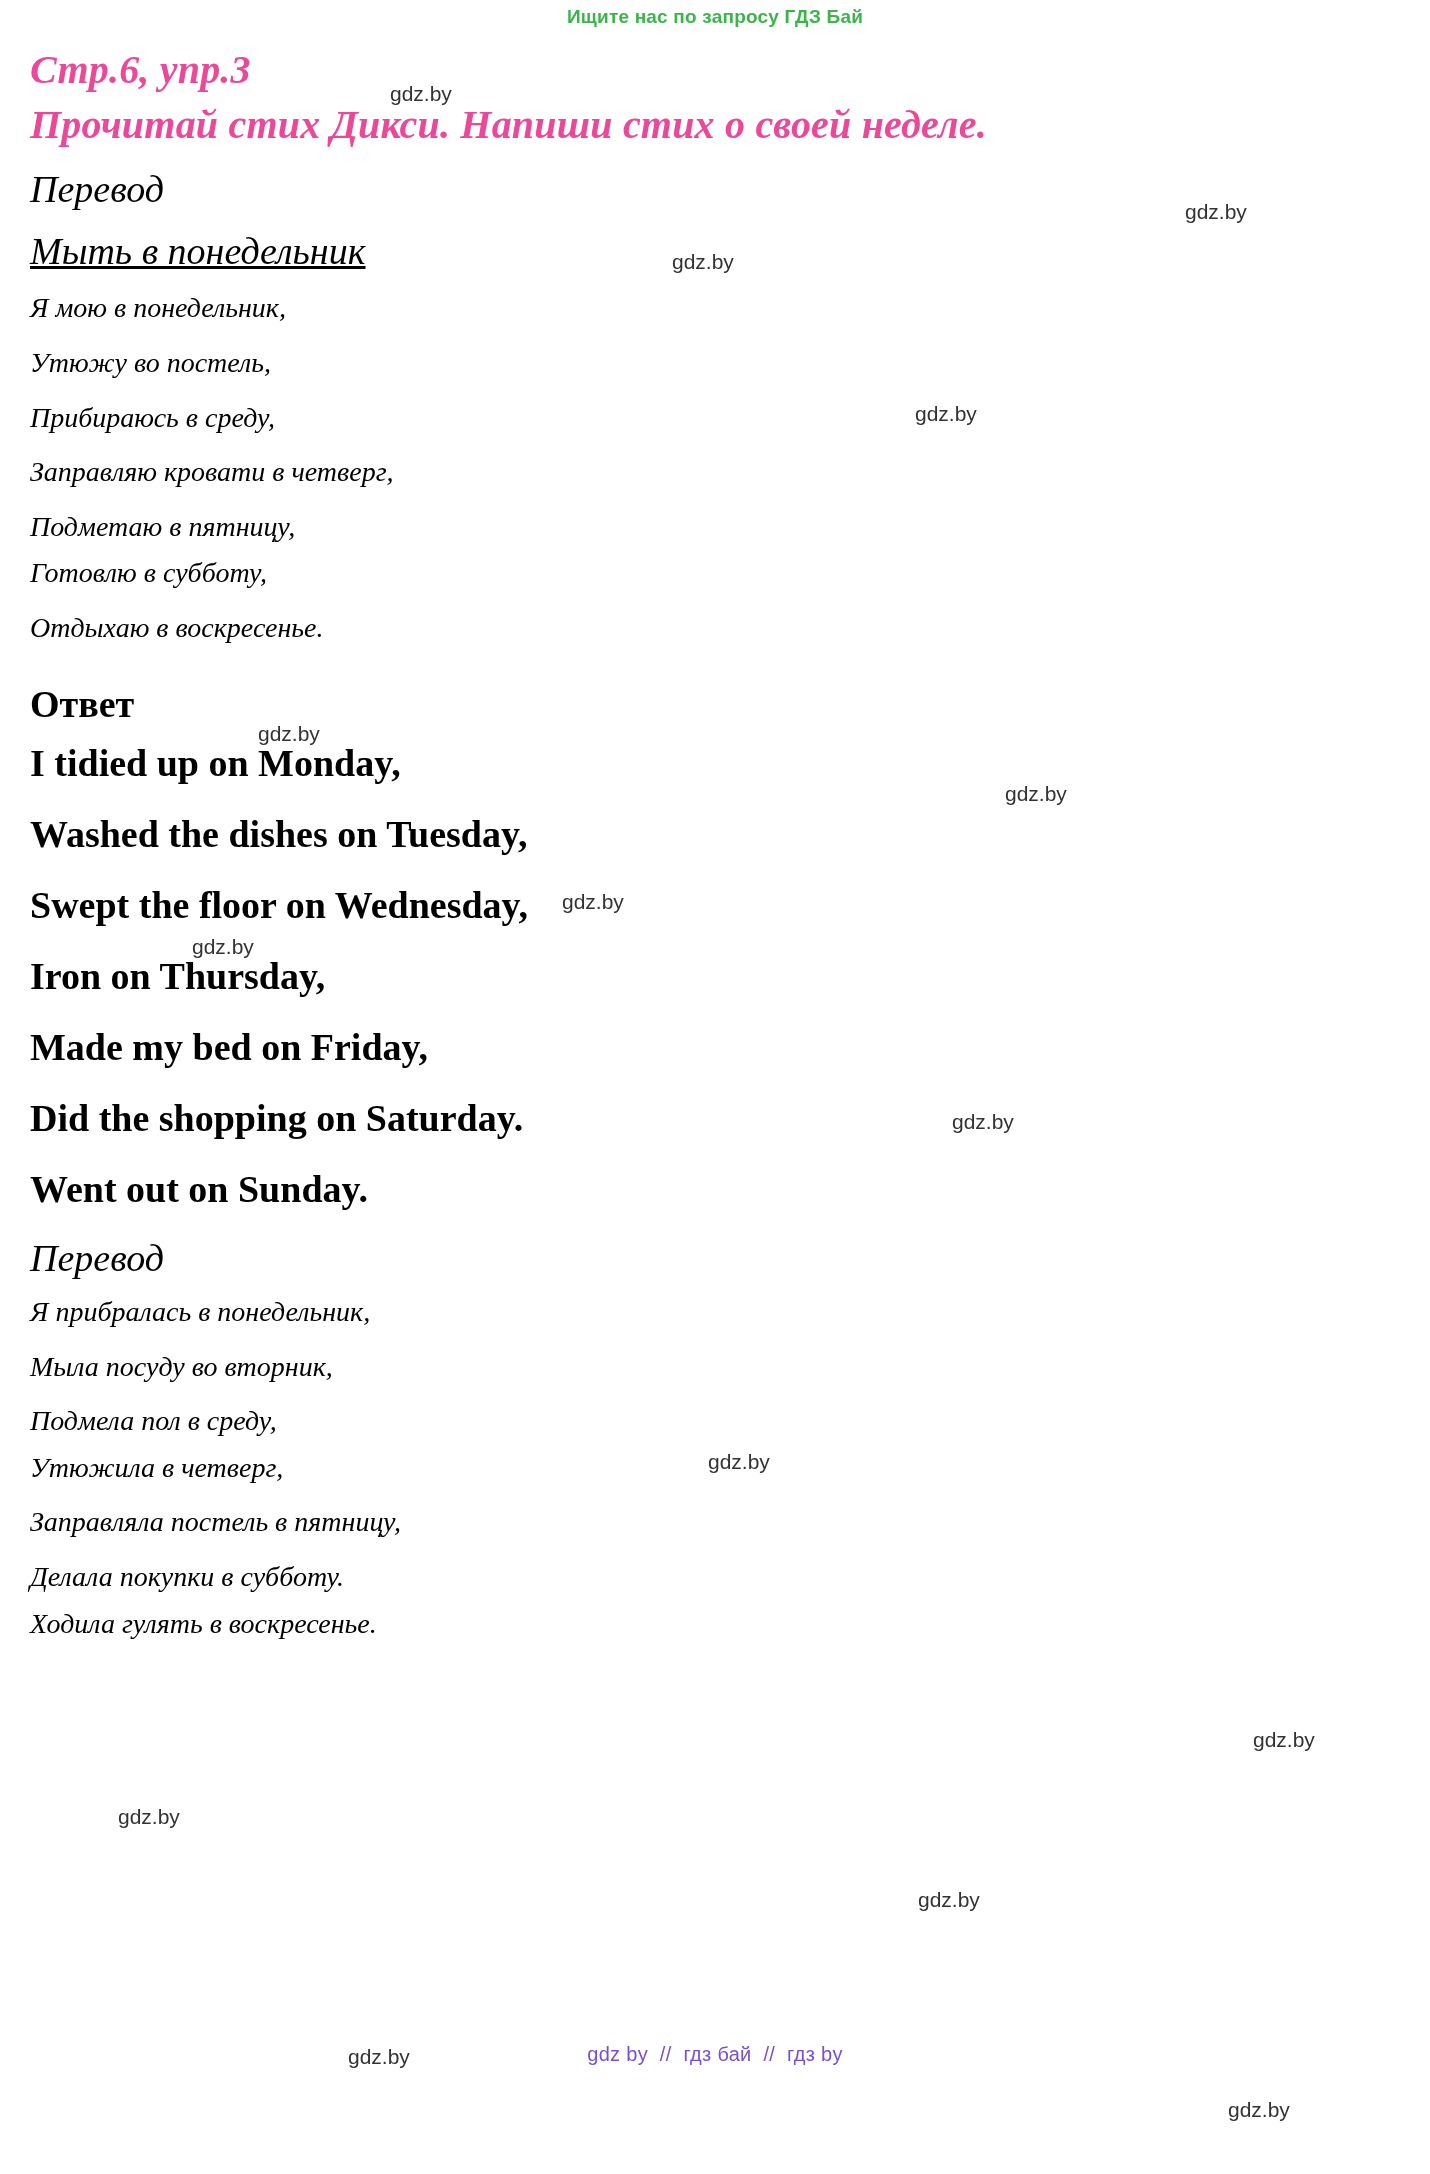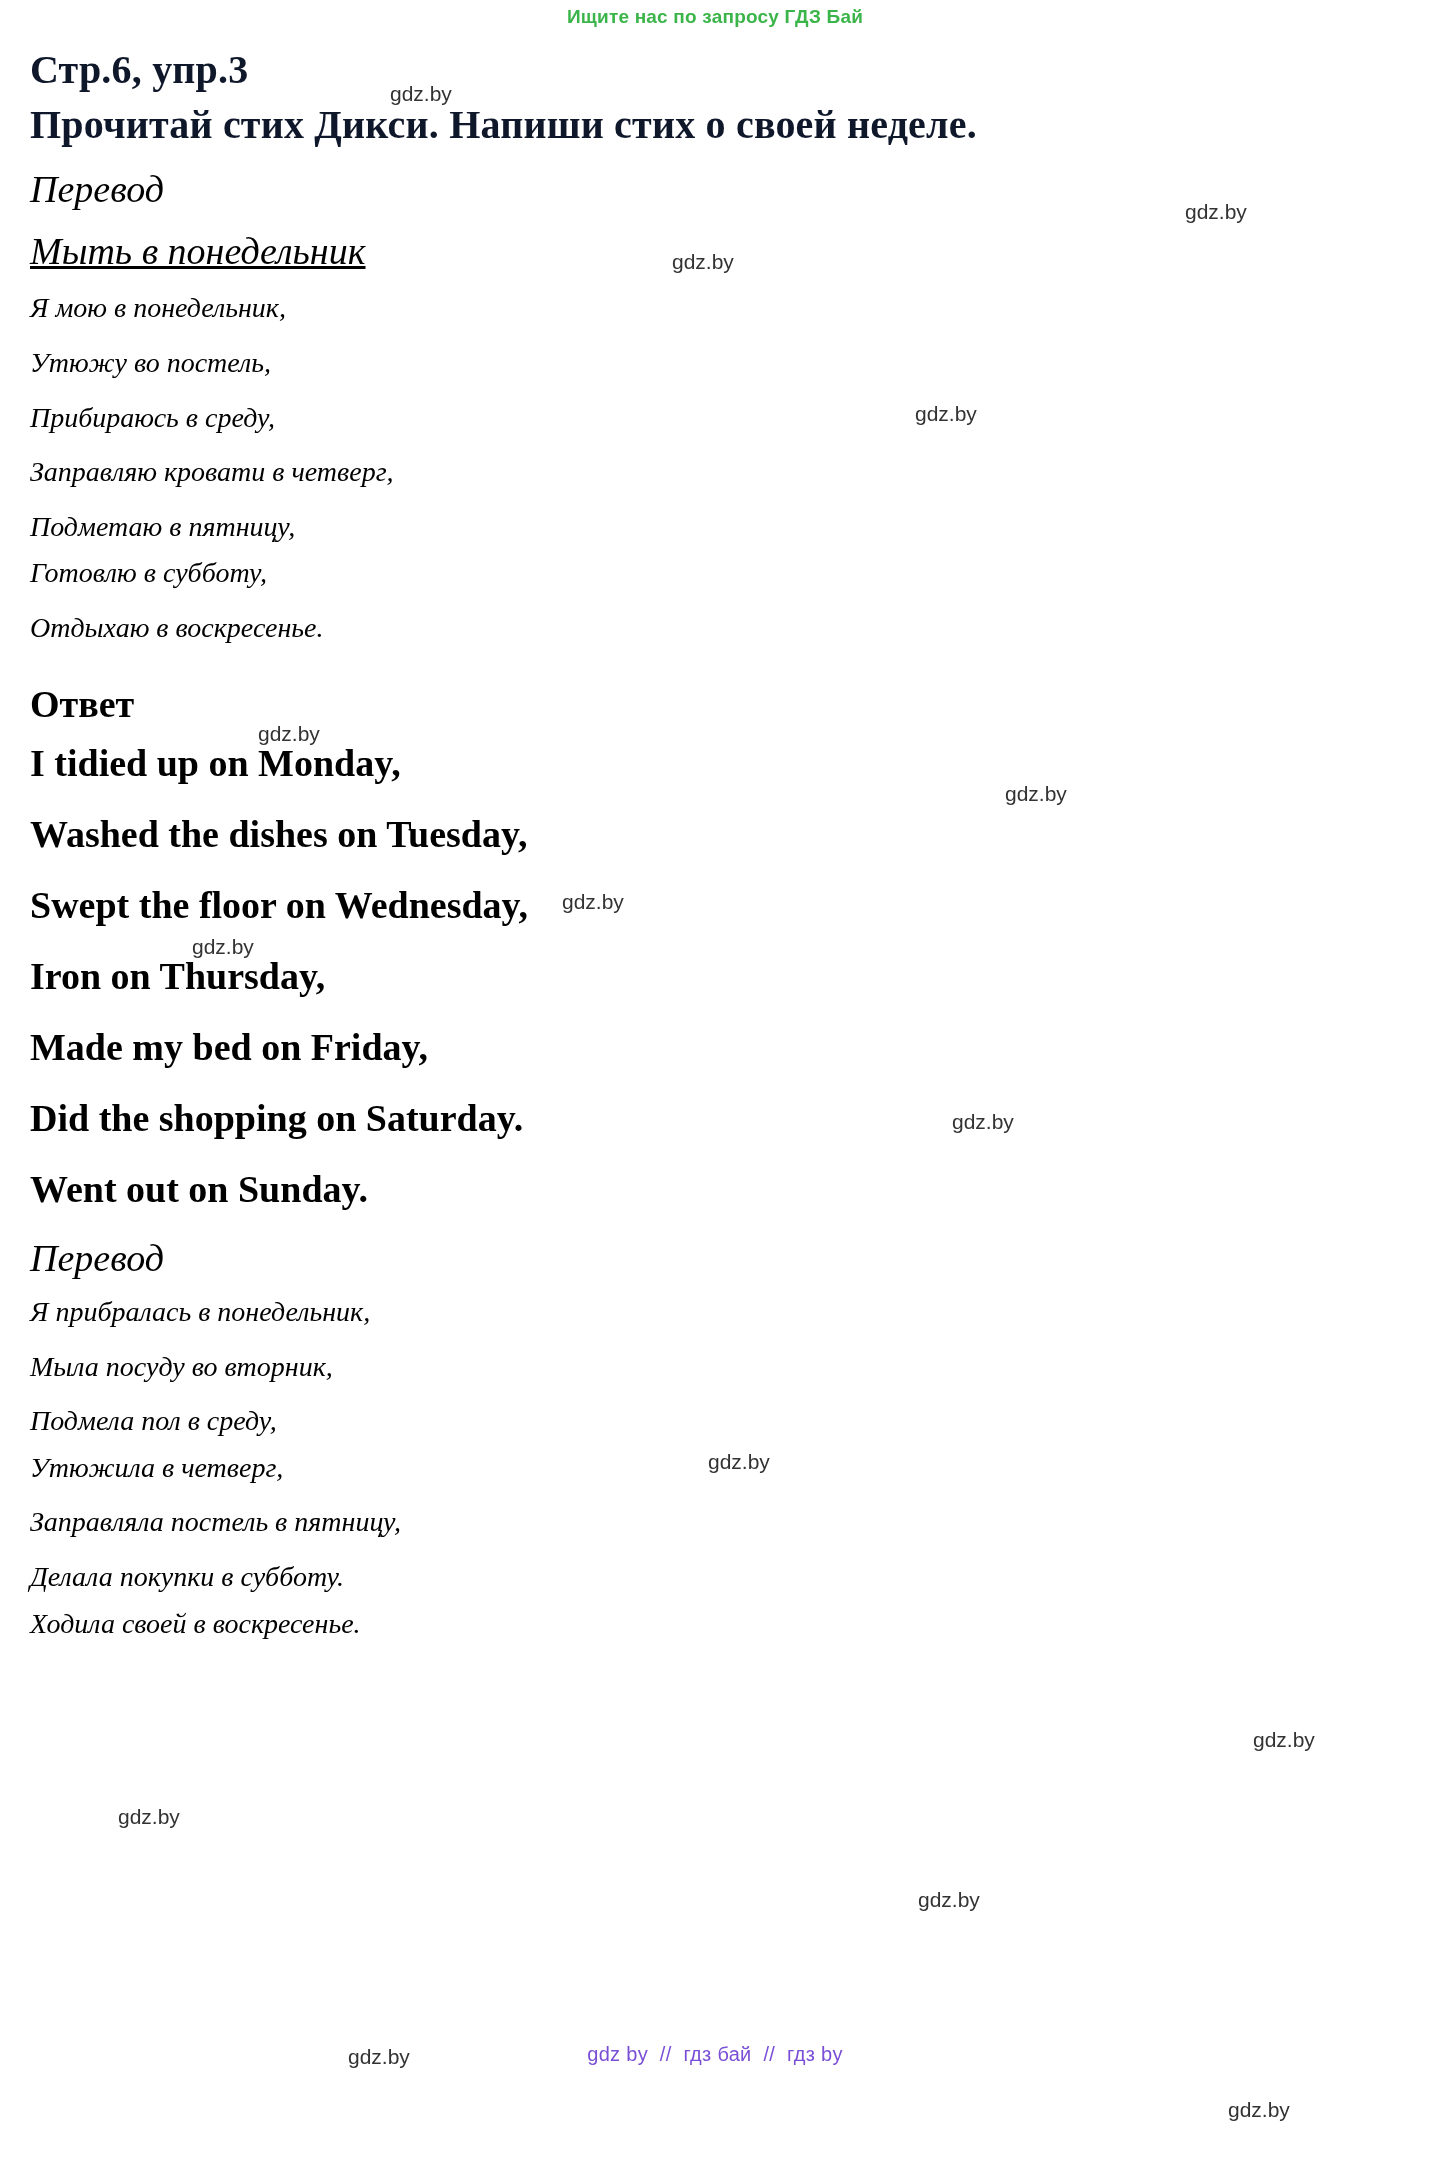--- a/index.html
+++ b/index.html
@@ -34,24 +34,25 @@
   }
   .content {
     position: absolute;
     left: 30px;
     top: 44px;
     width: 1370px;
   }
   .heading {
     font-size: 40px;
     font-weight: bold;
-    color: #0f172a;
+    color: #ec4899;
     line-height: 1.28;
     margin: 0 0 2px 0;
     letter-spacing: 0.2px;
+    font-style: italic;
   }
   .heading.second {
     margin-top: 4px;
     margin-bottom: 12px;
   }
   .label-italic {
     font-size: 38px;
     font-style: italic;
     line-height: 1.34;
     margin: 14px 0 8px 0;
@@ -147,21 +148,21 @@
 
     <div class="label-italic">Перевод</div>
 
     <div>
       <div class="line-it">Я прибралась в понедельник,</div>
       <div class="line-it">Мыла посуду во вторник,</div>
       <div class="line-it tight">Подмела пол в среду,</div>
       <div class="line-it">Утюжила в четверг,</div>
       <div class="line-it">Заправляла постель в пятницу,</div>
       <div class="line-it tight">Делала покупки в субботу.</div>
-      <div class="line-it">Ходила своей в воскресенье.</div>
+      <div class="line-it">Ходила гулять в воскресенье.</div>
     </div>
 
   </div>
 
   <div id="wm-layer">
       <div class="wm" style="left: 390px; top: 82px;">gdz.by</div>
       <div class="wm" style="left: 1185px; top: 200px;">gdz.by</div>
       <div class="wm" style="left: 672px; top: 250px;">gdz.by</div>
       <div class="wm" style="left: 915px; top: 402px;">gdz.by</div>
       <div class="wm" style="left: 258px; top: 722px;">gdz.by</div>

